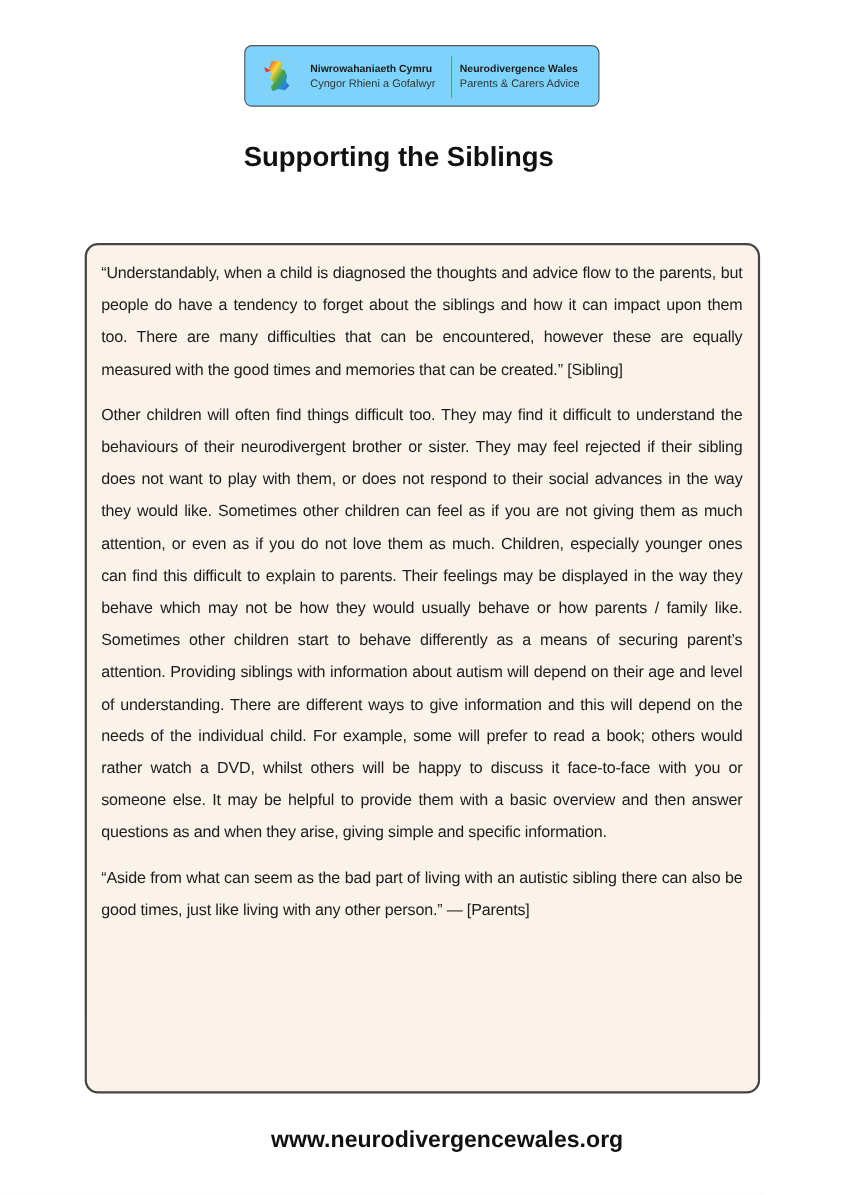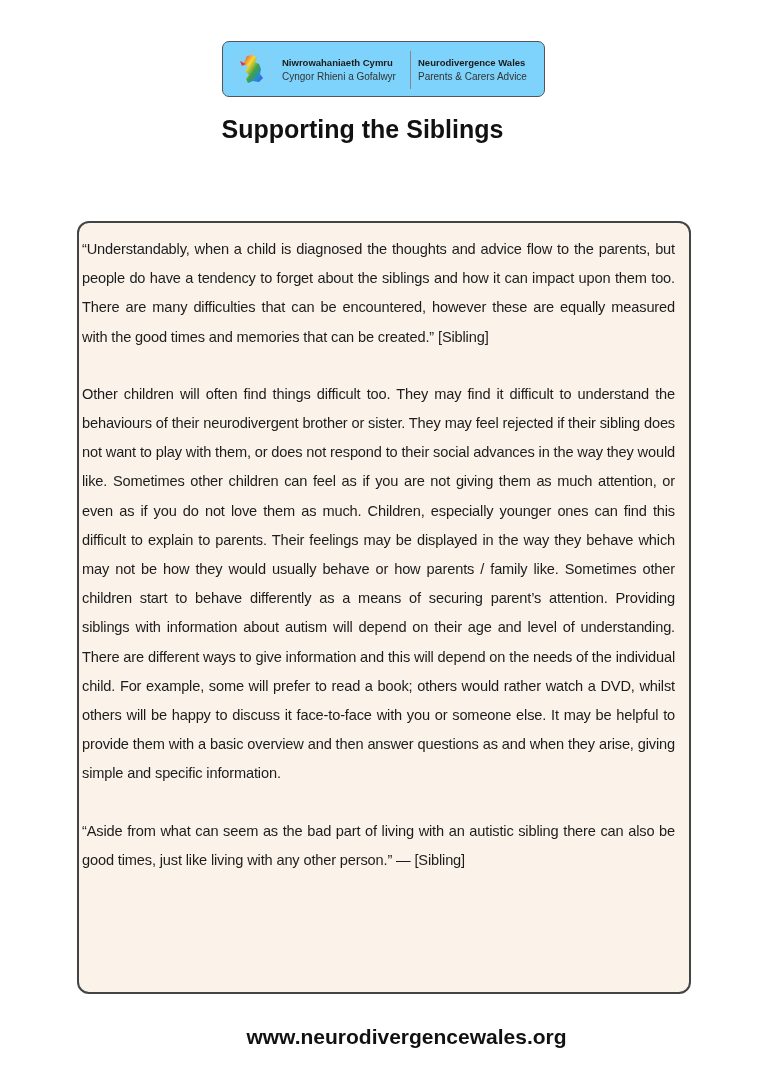--- a/index.html
+++ b/index.html
@@ -65,50 +65,50 @@
       left: 187px;
       top: 9px;
       width: 1px;
       height: 38px;
       background: #888;
     }
     
     .title {
       position: absolute;
       left: 0;
-      top: 112px;
+      top: 126px;
       width: 725px;
       text-align: center;
       font-size: 25px;
       font-weight: bold;
       line-height: 35px;
       color: #111;
     }
     .title span { display: block; }
     
     .content-box {
       position: absolute;
       left: 77px;
       top: 221px;
       width: 614px;
       height: 773px;
       background: #fbf3ea;
       border: 2px solid #444;
       border-radius: 12px;
-      padding: 12px 14px 0 3px;
+      padding: 12px 14px 0 13px;
     }
     .para {
       font-size: 14.6px;
       line-height: 29.2px;
       text-align: justify;
       color: #1c1c1c;
       font-stretch: condensed;
       letter-spacing: -0.15px;
     }
-    .para + .para { margin-top: 28px; }
+    .para + .para { margin-top: 12px; }
     
     .footer-url {
       position: absolute;
       left: 0;
       top: 1025px;
       width: 768px;
       text-align: center;
       font-size: 21px;
       font-weight: bold;
       color: #111;
@@ -149,18 +149,18 @@
     </div>
   </div>
 
   <h1 class="title">
     <span>Supporting the Siblings</span>
   </h1>
 
   <div class="content-box">
     <p class="para">“Understandably, when a child is diagnosed the thoughts and advice flow to the parents, but people do have a tendency to forget about the siblings and how it can impact upon them too. There are many difficulties that can be encountered, however these are equally measured with the good times and memories that can be created.” [Sibling]</p>
     <p class="para">Other children will often find things difficult too. They may find it difficult to understand the behaviours of their neurodivergent brother or sister. They may feel rejected if their sibling does not want to play with them, or does not respond to their social advances in the way they would like. Sometimes other children can feel as if you are not giving them as much attention, or even as if you do not love them as much. Children, especially younger ones can find this difficult to explain to parents. Their feelings may be displayed in the way they behave which may not be how they would usually behave or how parents / family like. Sometimes other children start to behave differently as a means of securing parent’s attention. Providing siblings with information about autism will depend on their age and level of understanding. There are different ways to give information and this will depend on the needs of the individual child. For example, some will prefer to read a book; others would rather watch a DVD, whilst others will be happy to discuss it face-to-face with you or someone else. It may be helpful to provide them with a basic overview and then answer questions as and when they arise, giving simple and specific information.</p>
-    <p class="para">“Aside from what can seem as the bad part of living with an autistic sibling there can also be good times, just like living with any other person.” — [Sibling]</p>
+    <p class="para">“Aside from what can seem as the bad part of living with an autistic sibling there can also be good times, just like living with any other person.” — [Parents]</p>
   </div>
 
   <div class="footer-url">www.neurodivergencewales.org</div>
 
 </div>
 
 </body></html>

